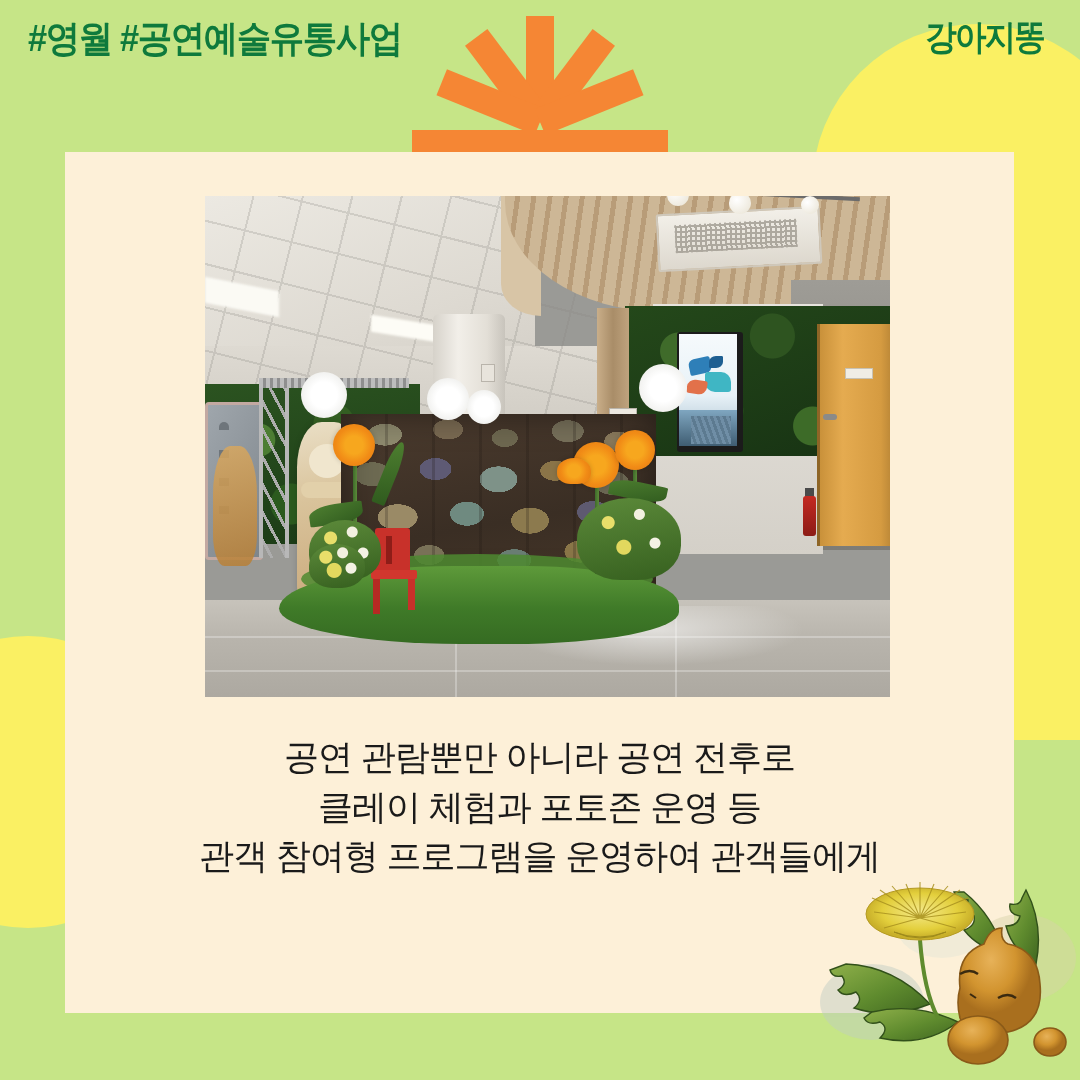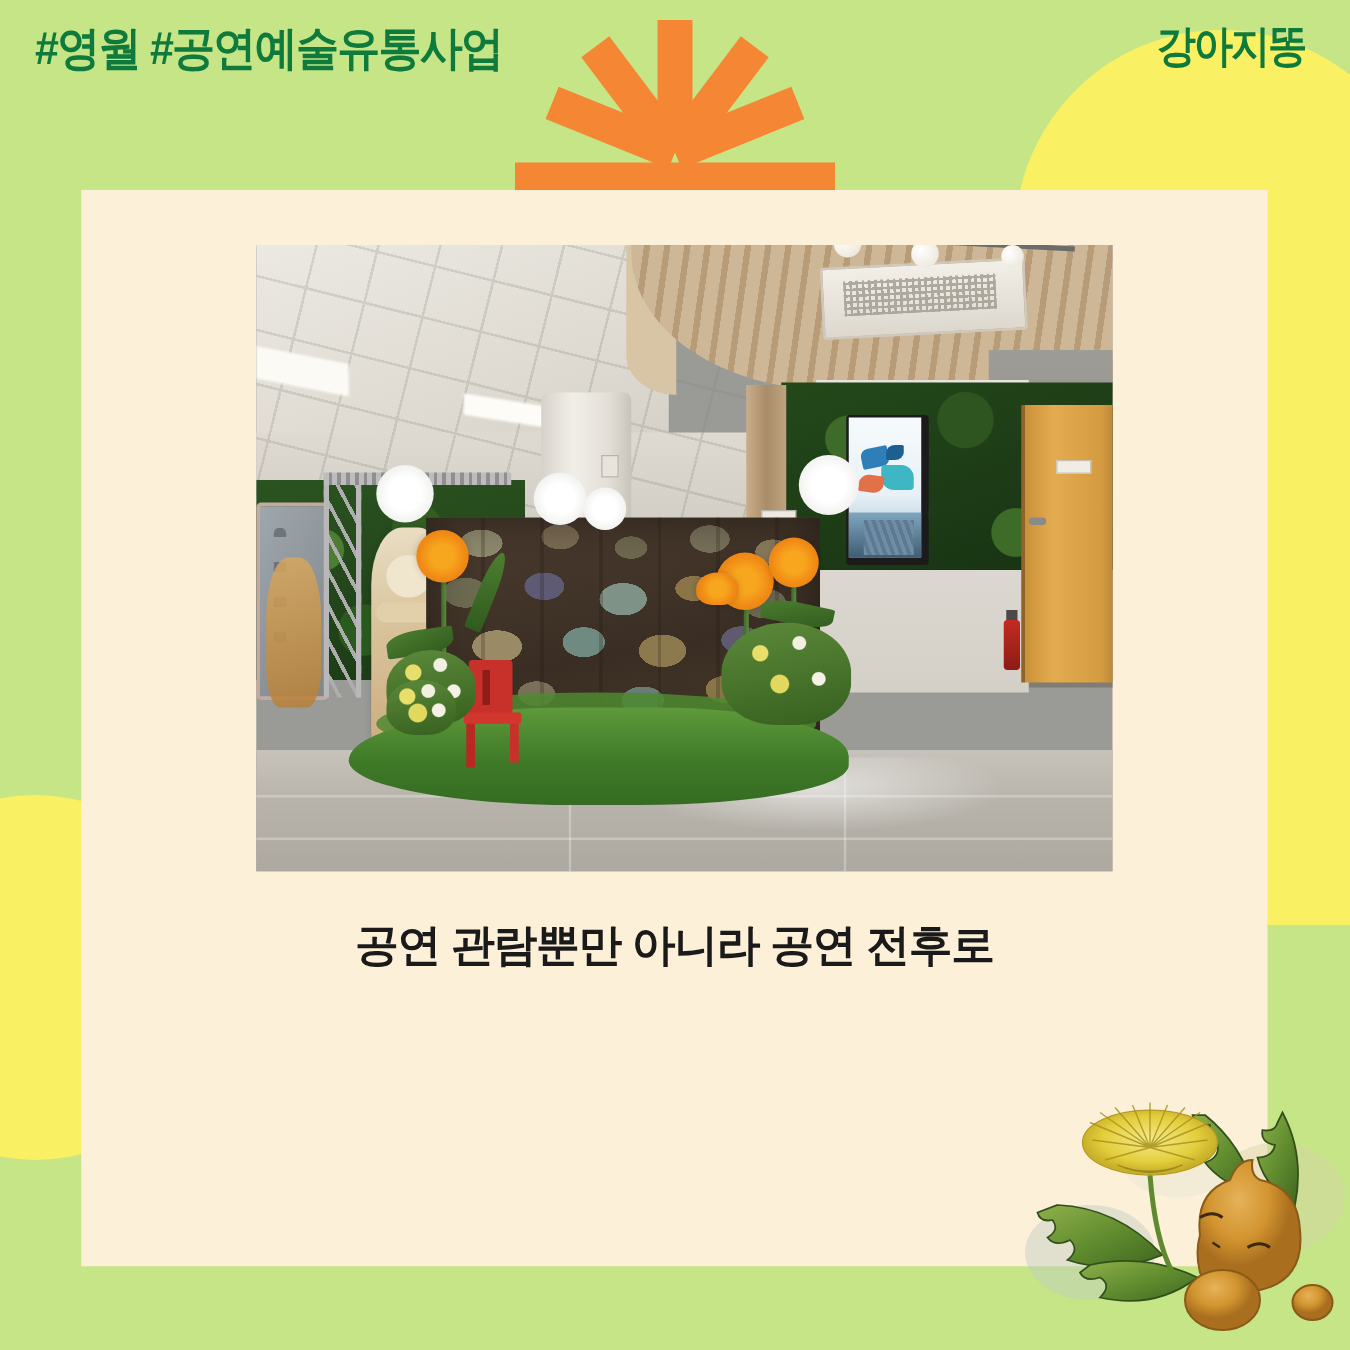--- a/index.html
+++ b/index.html
@@ -232,21 +232,21 @@
   .floor{left:0;top:404px;width:685px;height:100px;
     background:linear-gradient(180deg,#C7C3BB,#B8B4AC 40%,#ACA8A0);}
   .floor-line{position:absolute;background:rgba(255,255,255,.28);height:2px;}
   .floor-shine{left:300px;top:410px;width:300px;height:60px;
     background:radial-gradient(ellipse at 50% 40%,rgba(255,255,255,.55),transparent 70%);}
 
   
   .caption{
     position:absolute;left:0;top:580px;width:949px;
     text-align:center;color:#1A1A1A;
-    font-size:35px;line-height:1.42;font-weight:700;letter-spacing:-1px;
+    font-size:35px;line-height:1.42;font-weight:400;letter-spacing:-1px;
   }
   .caption div{white-space:nowrap;}
 
   
   .illus{position:absolute;left:812px;top:862px;width:268px;height:218px;}
 </style>
 </head>
 <body>
 
 <div class="stage">
@@ -362,20 +362,22 @@
       <div class="ph leafblade" style="left:404px;top:286px;width:58px;height:18px;transform:rotate(12deg);"></div>
       <div class="ph leafblade" style="left:178px;top:244px;width:14px;height:66px;transform:rotate(22deg);border-radius:50% 50% 8% 8%;"></div>
 
       <div class="ph bouquet" style="left:104px;top:324px;width:72px;height:60px;"></div>
       <div class="ph bouquet" style="left:372px;top:302px;width:104px;height:82px;"></div>
       <div class="ph bouquet" style="left:104px;top:348px;width:56px;height:44px;"></div>
     </div>
 
     <div class="caption">
       <div>공연 관람뿐만 아니라 공연 전후로</div>
+      <div>클레이 체험과 포토존 운영 등</div>
+      <div>관객 참여형 프로그램을 운영하여 관객들에게</div>
     </div>
   </div>
 
   <div class="illus">
     <svg width="268" height="218" viewBox="0 0 268 218">
       <defs>
         <radialGradient id="gBody" cx="40%" cy="30%">
           <stop offset="0%" stop-color="#E7B259"></stop>
           <stop offset="60%" stop-color="#D2942F"></stop>
           <stop offset="100%" stop-color="#A96F1E"></stop>

